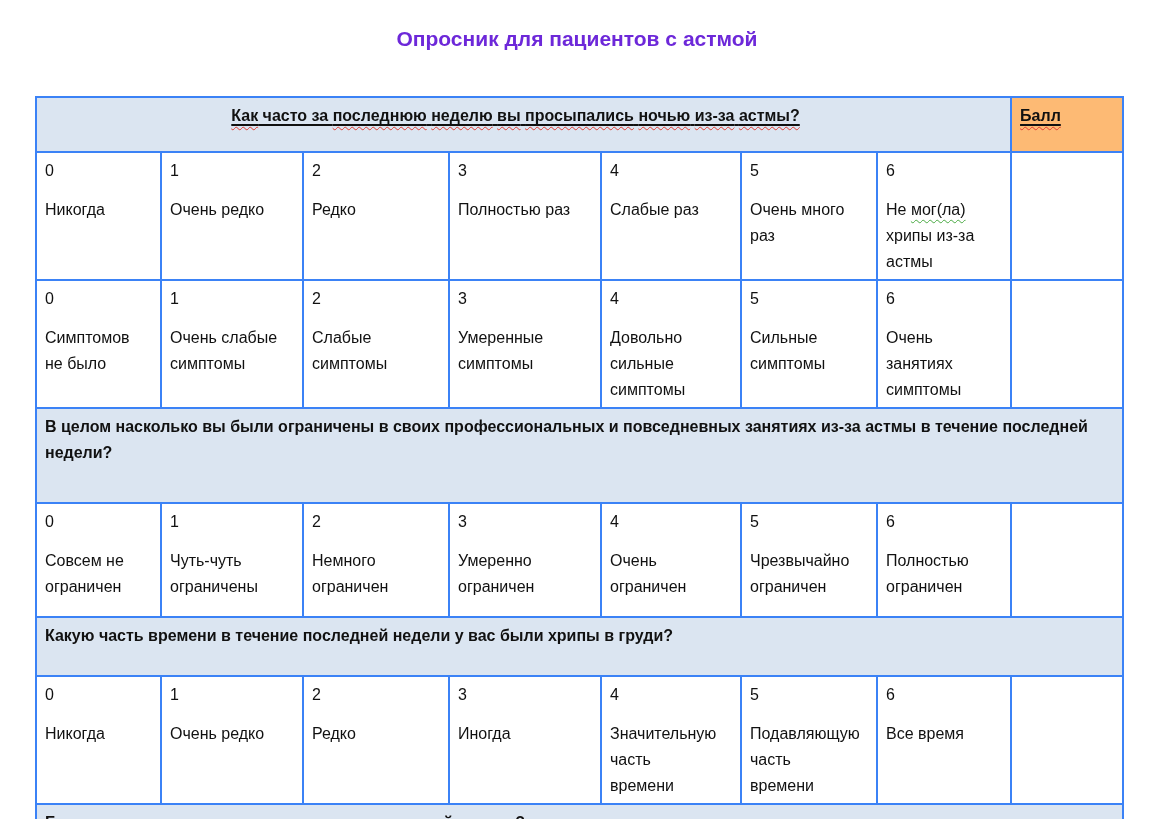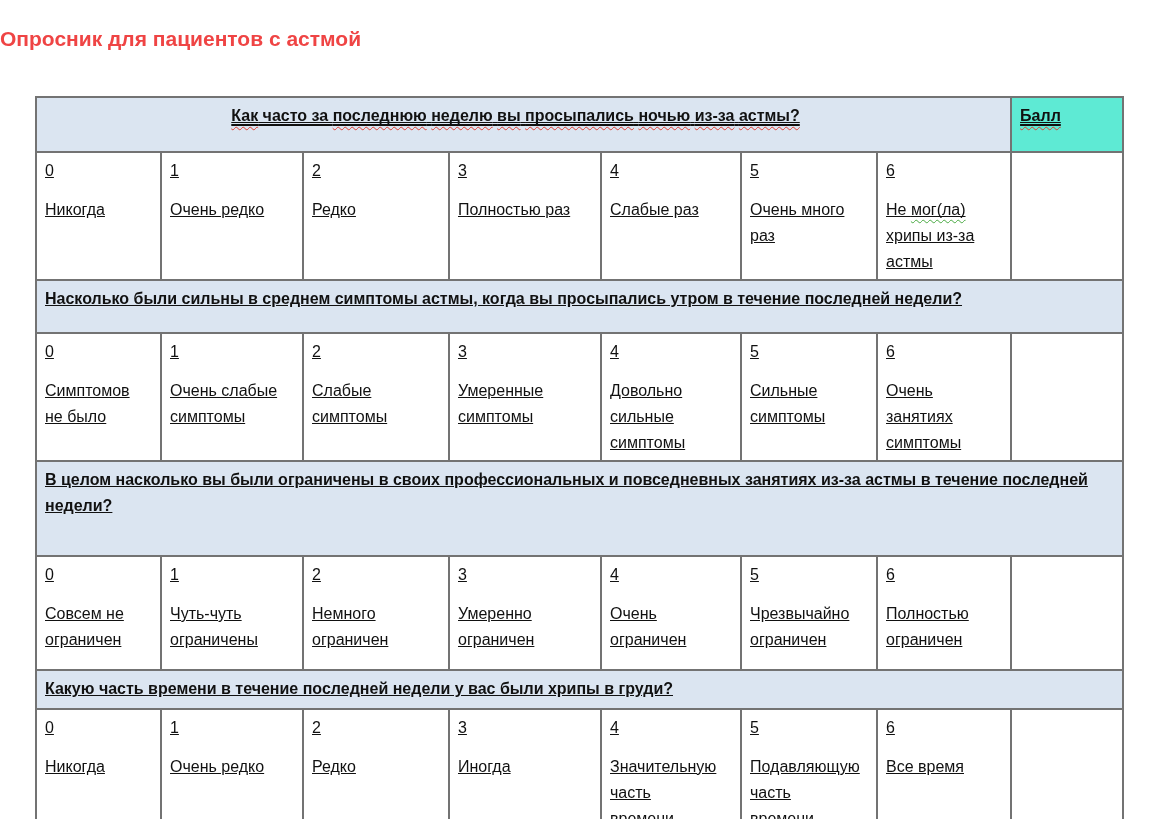--- a/index.html
+++ b/index.html
@@ -5,49 +5,48 @@
   * { box-sizing: border-box; }
   html, body { margin: 0; padding: 0; }
   body {
     width: 1154px; height: 819px; overflow: hidden;
     background: #ffffff;
     font-family: "Liberation Sans", sans-serif;
     color: #111111;
   }
   .page-title {
     margin-top: 27px;
-    text-align: left;
+    text-align: center;
     font-size: 21px;
     font-weight: 700;
-    color: #ef4444;
+    color: #6d28d9;
   }
   table.qtable {
     border-collapse: collapse;
     table-layout: fixed;
     margin: 45px 0 0 35px;
     width: 1087px;
   }
   table.qtable td {
-    border: 2px solid #737373;
+    border: 2px solid #3b82f6;
     vertical-align: top;
     padding: 5px 24px 4px 8px;
     font-size: 16px;
     line-height: 26px;
     overflow: hidden;
-    text-decoration: underline;
   }
   td.qband {
     background: #dbe5f1;
     font-weight: 700;
     font-size: 17px;
     padding-top: 6px;
   }
   td.qband.centered { text-align: center; }
   td.scorehead {
-    background: #5eead4;
+    background: #fdba74;
     font-weight: 700;
     font-size: 17px;
     padding-top: 6px;
   }
   td.opt { background: #ffffff; }
   td.score { background: #ffffff; }
   .val { font-weight: 400; }
   .lbl { font-weight: 400; margin-top: 13px; }
   .u {
     text-decoration: underline;
@@ -119,25 +118,20 @@
       <div class="val">5</div>
       <div class="lbl">Очень много раз</div>
     </td>
     <td class="opt">
       <div class="val">6</div>
       <div class="lbl"><span>Не </span><span class="wavy-green">мог(ла)</span><span> хрипы из-за астмы</span></div>
     </td>
     <td class="score"></td>
   </tr>
 
-  <tr style="height:53px">
-    <td colspan="8" class="qband">
-      <span>Насколько были сильны в среднем симптомы астмы, когда вы просыпались утром в течение последней недели?</span>
-    </td>
-  </tr>
   <tr style="height:97px">
     <td class="opt">
       <div class="val">0</div>
       <div class="lbl">Симптомов не было</div>
     </td>
     <td class="opt">
       <div class="val">1</div>
       <div class="lbl">Очень слабые симптомы</div>
     </td>
     <td class="opt">
@@ -193,21 +187,21 @@
       <div class="val">5</div>
       <div class="lbl">Чрезвычайно ограничен</div>
     </td>
     <td class="opt">
       <div class="val">6</div>
       <div class="lbl">Полностью ограничен</div>
     </td>
     <td class="score"></td>
   </tr>
 
-  <tr style="height:39px">
+  <tr style="height:59px">
     <td colspan="8" class="qband">
       <span>Какую часть времени в течение последней недели у вас были хрипы в груди?</span>
     </td>
   </tr>
   <tr style="height:111px">
     <td class="opt">
       <div class="val">0</div>
       <div class="lbl">Никогда</div>
     </td>
     <td class="opt">

